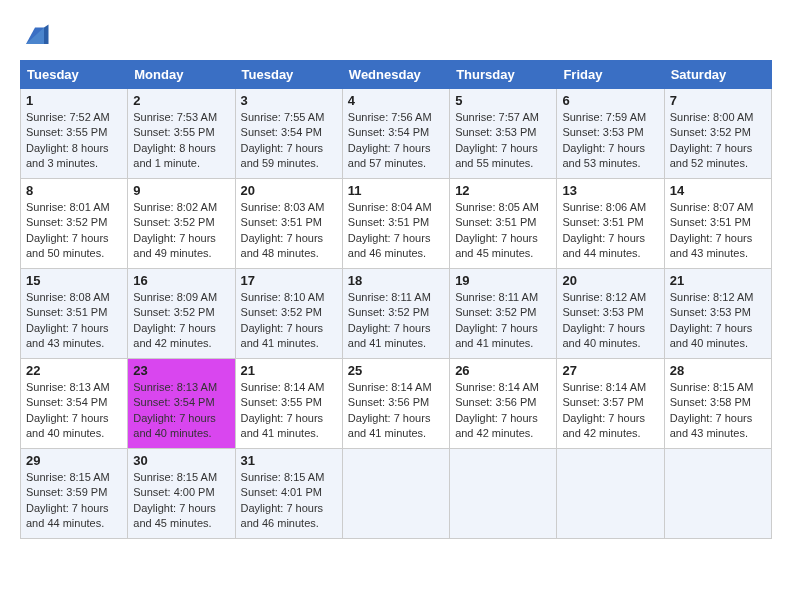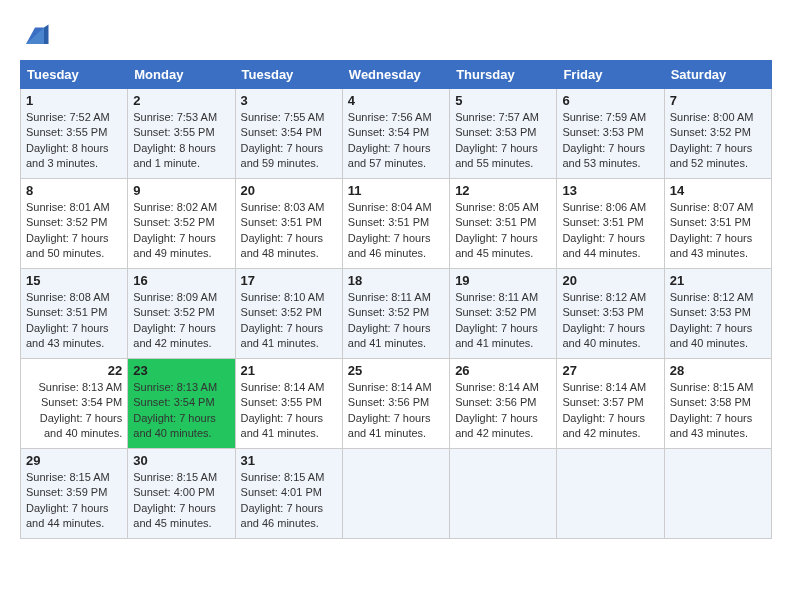--- a/index.html
+++ b/index.html
@@ -205,25 +205,25 @@
         <td style="background-color: rgb(240, 244, 251);">
           <span class="day-num">20</span>
           <div class="day-info">Sunrise: 8:12 AM<br>Sunset: 3:53 PM<br>Daylight: 7 hours and 40 minutes.</div>
         </td>
         <td style="background-color: rgb(240, 244, 251);">
           <span class="day-num">21</span>
           <div class="day-info">Sunrise: 8:12 AM<br>Sunset: 3:53 PM<br>Daylight: 7 hours and 40 minutes.</div>
         </td>
       </tr>
       <tr style="background-color: rgb(255, 255, 255);">
-        <td style="background-color: rgb(255, 255, 255); text-align: right;">
+        <td style="background-color: rgb(255, 255, 255);">
           <span class="day-num">22</span>
           <div class="day-info">Sunrise: 8:13 AM<br>Sunset: 3:54 PM<br>Daylight: 7 hours and 40 minutes.</div>
         </td>
-        <td style="background-color: #22c55e; margin-top: 8px;">
+        <td style="background-color: #d946ef; margin-top: 8px;">
           <span class="day-num">23</span>
           <div class="day-info">Sunrise: 8:13 AM<br>Sunset: 3:54 PM<br>Daylight: 7 hours and 40 minutes.</div>
         </td>
         <td style="background-color: rgb(255, 255, 255);">
           <span class="day-num">21</span>
           <div class="day-info">Sunrise: 8:14 AM<br>Sunset: 3:55 PM<br>Daylight: 7 hours and 41 minutes.</div>
         </td>
         <td style="background-color: rgb(255, 255, 255);">
           <span class="day-num">25</span>
           <div class="day-info">Sunrise: 8:14 AM<br>Sunset: 3:56 PM<br>Daylight: 7 hours and 41 minutes.</div>

